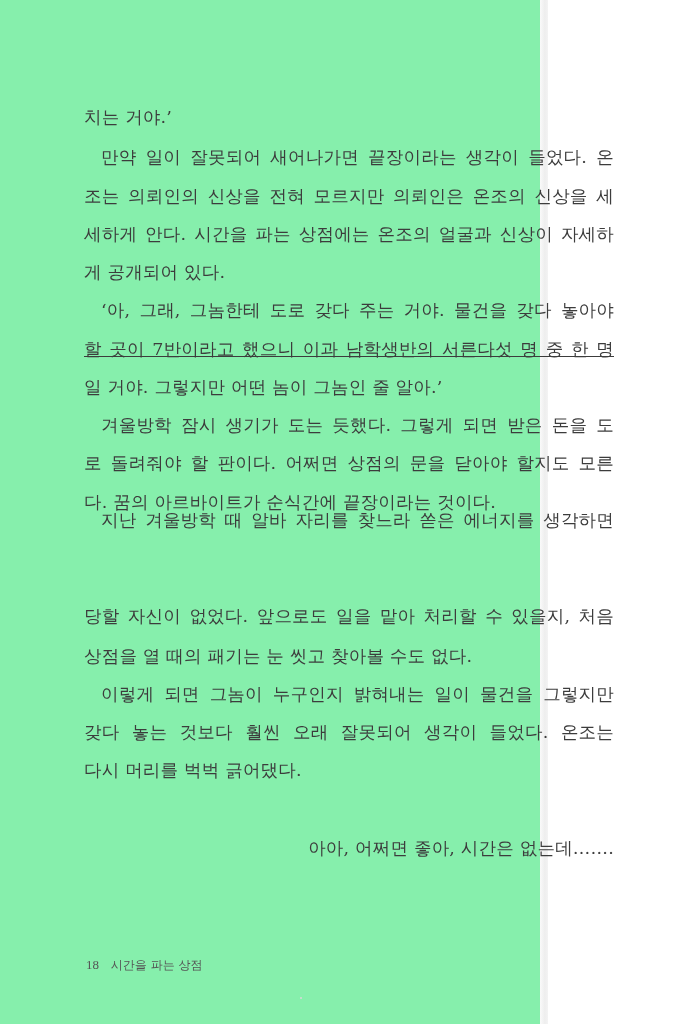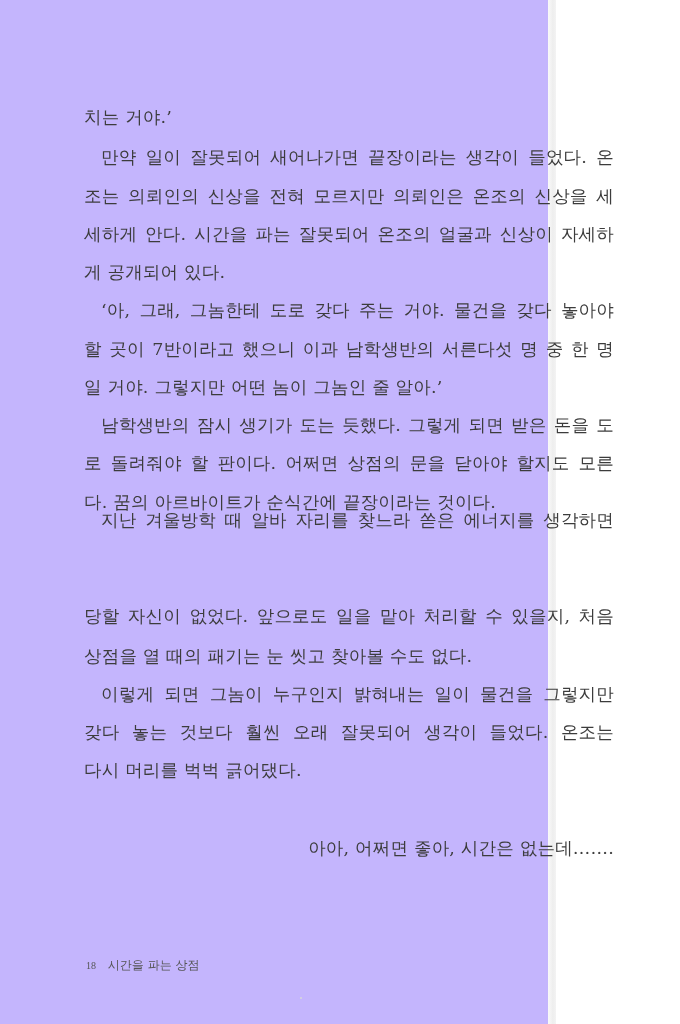--- a/index.html
+++ b/index.html
@@ -12,22 +12,21 @@
       height: 1024px;
       position: relative;
       overflow: hidden;
       font-family: "DejaVu Serif", "Liberation Serif", serif;
       color: #3a3a3a;
     }
     .page {
       position: absolute;
       left: 0; top: 0;
       width: 548px; height: 1024px;
-      background: #c4b5fd;
-      padding-left: 8px;
+      background: #86efac;
     }
     .edge-shadow {
       position: absolute;
       right: 0; top: 0;
       width: 8px; height: 1024px;
       background: linear-gradient(to right, #fafafa, #eeeeee 60%, #f3f3f3);
     }
     .line {
       position: absolute;
       left: 84px;
@@ -46,46 +45,46 @@
     .footer {
       position: absolute;
       left: 86px;
       top: 957px;
       font-size: 12px;
       color: #555555;
       white-space: nowrap;
     }
     .footer .page-num {
       font-family: "Liberation Serif", serif;
-      font-size: 10px;
+      font-size: 13px;
       margin-right: 8px;
     }
     .speck {
       position: absolute;
       left: 300px; top: 997px;
       width: 2px; height: 2px;
       background: #d8d8d8;
       border-radius: 50%;
     }
   </style>
 </head>
 <body>
 
 <div class="page">
   <div class="edge-shadow"></div>
 
   <div class="line" style="top: 106px;">치는 거야.’</div>
   <div class="line indent justify" style="top: 146px;">만약 일이 잘못되어 새어나가면 끝장이라는 생각이 들었다. 온</div>
   <div class="line justify" style="top: 185px;">조는 의뢰인의 신상을 전혀 모르지만 의뢰인은 온조의 신상을 세</div>
-  <div class="line justify" style="top: 223px;">세하게 안다. 시간을 파는 잘못되어 온조의 얼굴과 신상이 자세하</div>
+  <div class="line justify" style="top: 223px;">세하게 안다. 시간을 파는 상점에는 온조의 얼굴과 신상이 자세하</div>
   <div class="line" style="top: 261px;">게 공개되어 있다.</div>
   <div class="line indent justify" style="top: 299px;">‘아, 그래, 그놈한테 도로 갖다 주는 거야. 물건을 갖다 놓아야</div>
-  <div class="line justify" style="top: 338px;">할 곳이 7반이라고 했으니 이과 남학생반의 서른다섯 명 중 한 명</div>
+  <div class="line justify" style="top: 338px; text-decoration: underline;">할 곳이 7반이라고 했으니 이과 남학생반의 서른다섯 명 중 한 명</div>
   <div class="line" style="top: 376px;">일 거야. 그렇지만 어떤 놈이 그놈인 줄 알아.’</div>
-  <div class="line indent justify" style="top: 414px;">남학생반의 잠시 생기가 도는 듯했다. 그렇게 되면 받은 돈을 도</div>
+  <div class="line indent justify" style="top: 414px;">겨울방학 잠시 생기가 도는 듯했다. 그렇게 되면 받은 돈을 도</div>
   <div class="line justify" style="top: 452px;">로 돌려줘야 할 판이다. 어쩌면 상점의 문을 닫아야 할지도 모른</div>
   <div class="line" style="top: 491px;">다. 꿈의 아르바이트가 순식간에 끝장이라는 것이다.</div>
   <div class="line indent justify" style="top: 509px;">지난 겨울방학 때 알바 자리를 찾느라 쏟은 에너지를 생각하면</div>
   <div class="line justify" style="top: 605px;">당할 자신이 없었다. 앞으로도 일을 맡아 처리할 수 있을지, 처음</div>
   <div class="line" style="top: 645px;">상점을 열 때의 패기는 눈 씻고 찾아볼 수도 없다.</div>
   <div class="line indent justify" style="top: 683px;">이렇게 되면 그놈이 누구인지 밝혀내는 일이 물건을 그렇지만</div>
   <div class="line justify" style="top: 721px;">갖다 놓는 것보다 훨씬 오래 잘못되어 생각이 들었다. 온조는</div>
   <div class="line" style="top: 759px;">다시 머리를 벅벅 긁어댔다.</div>
   <div class="line indent" style="top: 837px; text-align: right;">아아, 어쩌면 좋아, 시간은 없는데…….</div>
 

